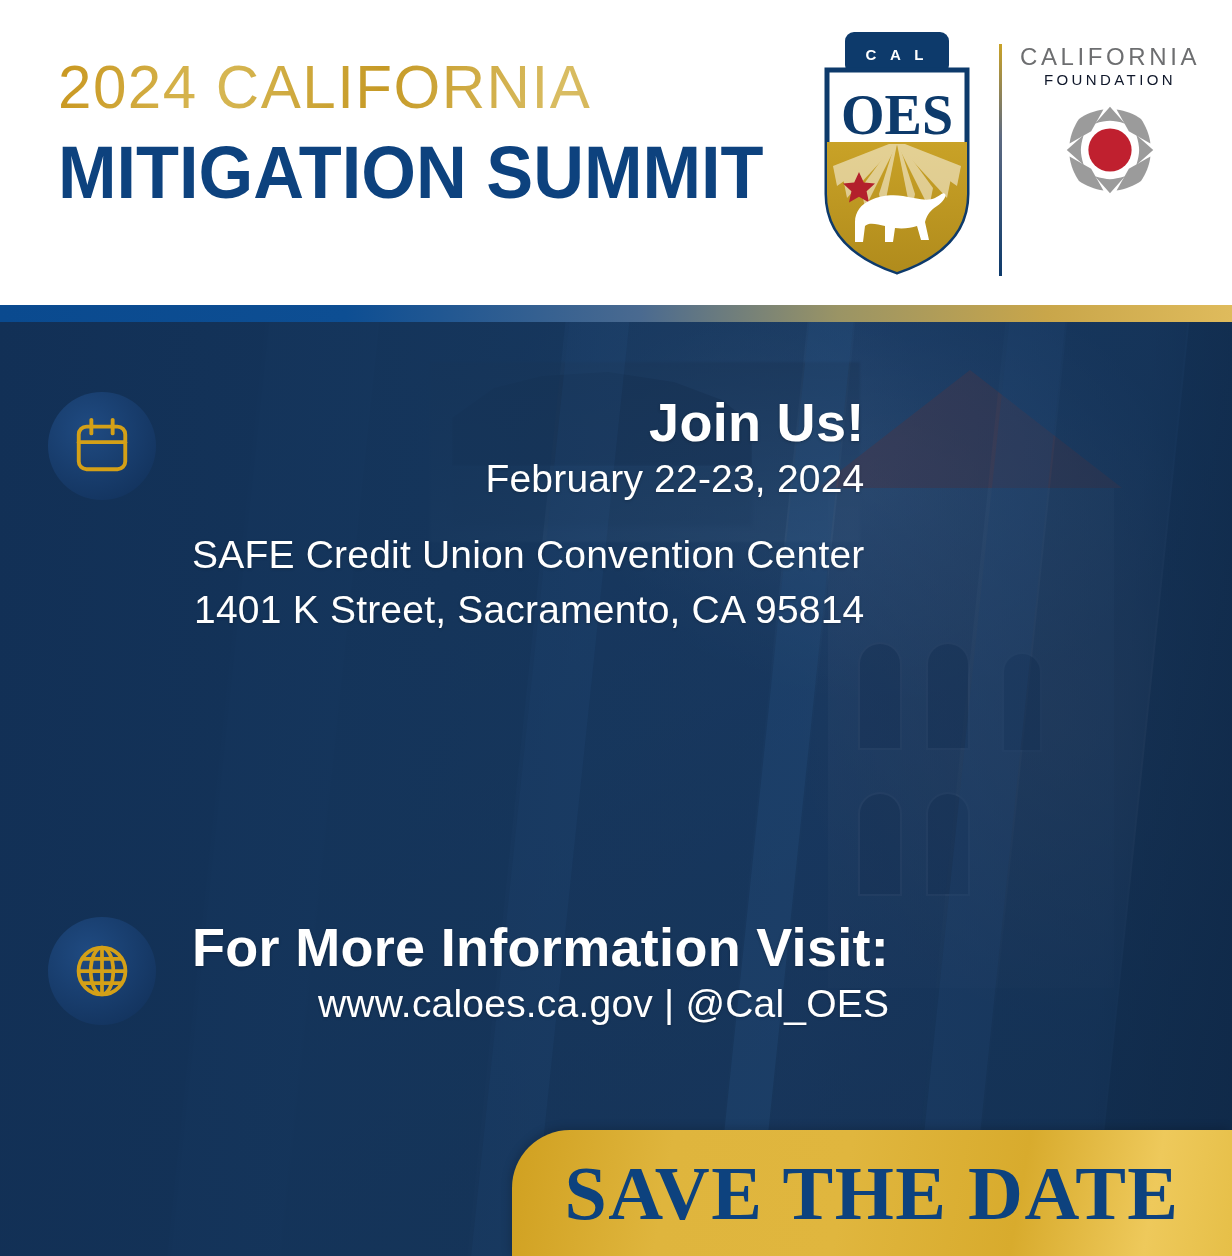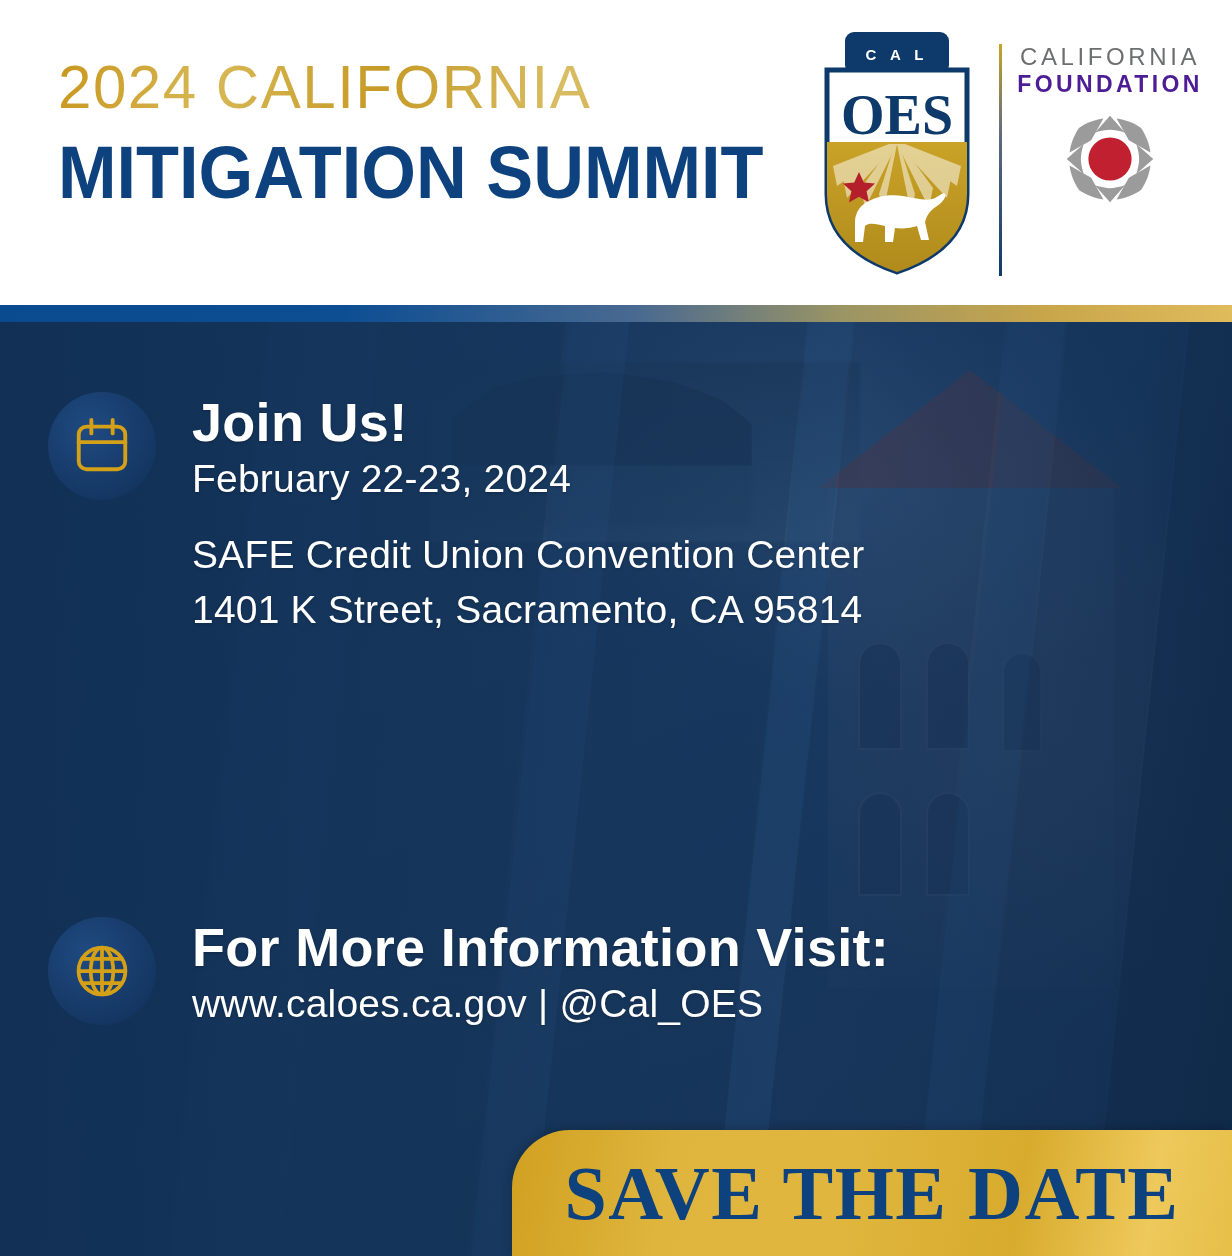--- a/index.html
+++ b/index.html
@@ -81,21 +81,21 @@
   .cff-california {
     font-size:24px; letter-spacing:3.6px; color:#6d6e70; font-weight:400;
     line-height:1.1;
   }
   .cff-fire {
     font-family:"Liberation Sans Narrow","Liberation Sans", sans-serif;
     font-size:62px; font-weight:700; color:#bf1e2e;
     letter-spacing:1px; line-height:0.95; margin-top:-2px;
   }
   .cff-foundation {
-    font-size:23px; letter-spacing:3.4px; color:#4c1d95; font-weight:700;
+    font-size:15px; letter-spacing:3.4px; color:#0f172a; font-weight:400;
     line-height:1.1; margin-top:2px;
   }
   .cff-cross { margin-top:14px; }
 
   
   .accent-strip {
     position:absolute; left:0; top:305px;
     width:1232px; height:17px;
     background:linear-gradient(90deg,#0a4a8f 0%,#0d4e93 28%,#4a6a90 52%,#9a9465 68%,#c9a64a 85%,#dfbb5c 100%);
     z-index:9;
@@ -178,21 +178,21 @@
     background:linear-gradient(95deg,rgba(18,48,86,0.96) 0%,rgba(20,52,90,0.88) 28%,rgba(22,54,92,0.56) 46%,rgba(24,56,96,0.42) 66%,rgba(20,50,86,0.62) 88%,rgba(16,42,74,0.86) 100%);
   }
 
   
   .content {
     position:absolute; left:0; top:322px;
     width:1232px; height:934px;
     z-index:6;
   }
 
-  .info-row { position:absolute; display:flex; align-items:flex-start; }
+  .info-row { position:absolute; display:flex; align-items:flex-start;text-align:right; }
   .row-cal  { left:48px; top:70px; }
   .row-reg  { left:48px; top:400px; }
   .row-web  { left:48px; top:595px; }
 
   .icon-circle {
     width:108px; height:108px;
     border-radius:50%;
     background:radial-gradient(circle at 38% 34%, rgba(32,76,132,0.95), rgba(16,46,86,0.92));
     display:flex; align-items:center; justify-content:center;
     flex:0 0 108px;

